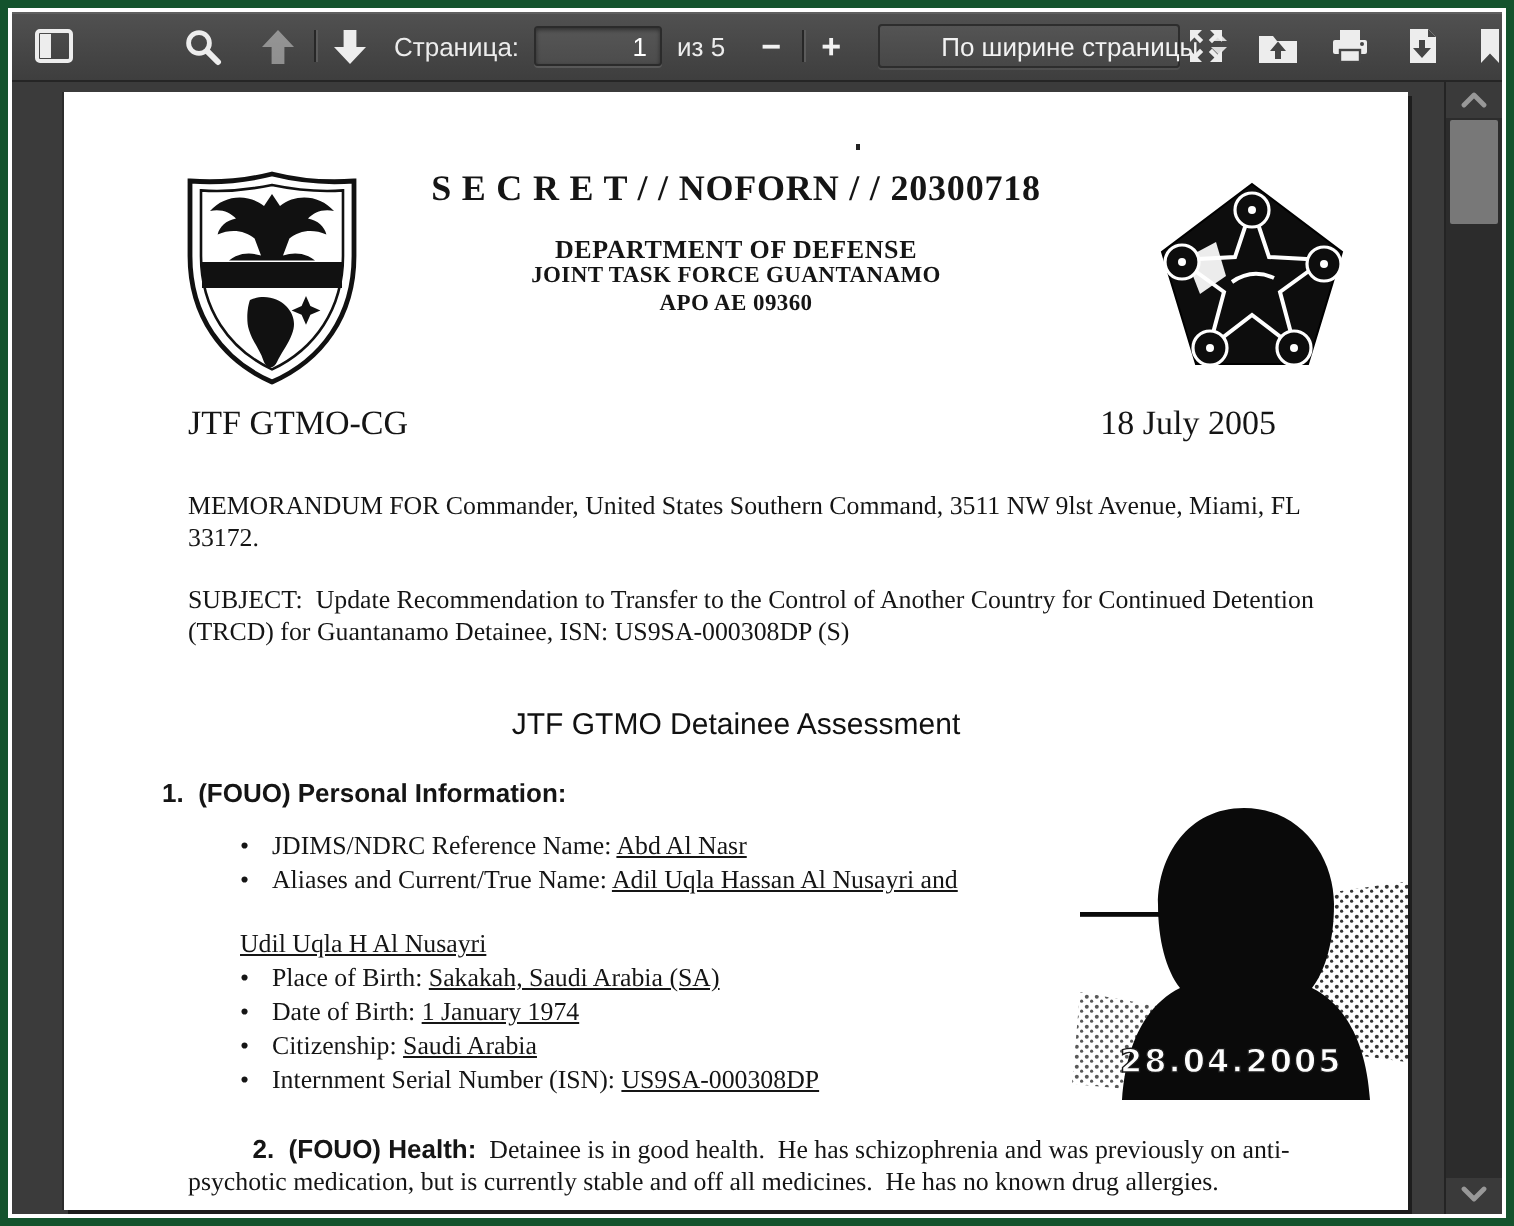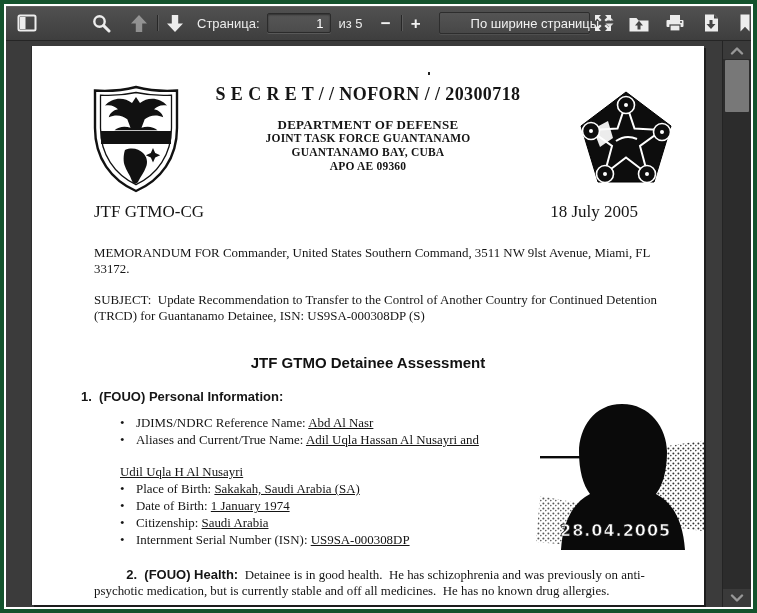--- a/index.html
+++ b/index.html
@@ -40,21 +40,21 @@
   .abs{position:absolute;}
   .hdr-center{left:0;right:0;top:42px;text-align:center;line-height:13px;}
   .classif{font-size:18px;font-weight:bold;letter-spacing:.4px;}
   .dod{margin-top:17px;font-size:13px;font-weight:bold;letter-spacing:.3px;}
   .hline{font-size:11.5px;font-weight:bold;letter-spacing:.2px;margin-top:1px;}
   .tinydot{left:396px;top:26px;width:2px;height:3px;background:#222;}
   .office-row{left:62px;right:66px;top:156px;font-size:17px;display:flex;justify-content:space-between;gap:14px;}
   .para{left:62px;top:0;width:570px;font-size:12.9px;line-height:15.8px;white-space:pre-wrap;}
   .memo{top:200px;}
   .subj{top:247px;}
-  .doc-title{left:0;right:0;top:308px;text-align:center;font-family:"Liberation Sans",sans-serif;font-weight:bold;font-size:15px;color:#111;}
+  .doc-title{left:0;right:0;top:308px;text-align:center;font-family:"Liberation Sans",sans-serif;font-weight:normal;font-size:15px;color:#111;}
   .sec-head{left:49px;top:343px;font-family:"Liberation Sans",sans-serif;font-weight:bold;font-size:13px;white-space:pre-wrap;}
   .bullets{left:88px;top:369px;width:420px;font-size:12.9px;line-height:17px;}
   .brow{display:flex;}
   .brow .dot{width:16px;flex:0 0 auto;}
   .u{text-decoration:underline;margin-top:15px;}
   .cont{padding-left:0;}
   .health{top:505px;font-size:12.9px;line-height:16px;width:566px;}
   .health b{font-family:"Liberation Sans",sans-serif;font-size:13px;}
 
   .emblem-left{left:59px;top:38px;}
@@ -212,21 +212,20 @@
             </g>
           </svg>
         </div>
 
         <span class="abs tinydot"></span>
 
         <div class="abs hdr-center">
           <div class="classif">S E C R E T / / NOFORN / / 20300718</div>
           <div class="dod">DEPARTMENT OF DEFENSE</div>
           <div class="hline">JOINT TASK FORCE GUANTANAMO</div>
-          <div class="hline">GUANTANAMO BAY, CUBA</div>
           <div class="hline">APO AE 09360</div>
         </div>
 
         <div class="abs office-row">
           <span>JTF GTMO-CG</span>
           <span>18 July 2005</span>
         </div>
 
         <div class="abs para memo">MEMORANDUM FOR Commander, United States Southern Command, 3511 NW 9lst Avenue, Miami, FL 33172.</div>
         <div class="abs para subj">SUBJECT:  Update Recommendation to Transfer to the Control of Another Country for Continued Detention (TRCD) for Guantanamo Detainee, ISN: US9SA-000308DP (S)</div>

